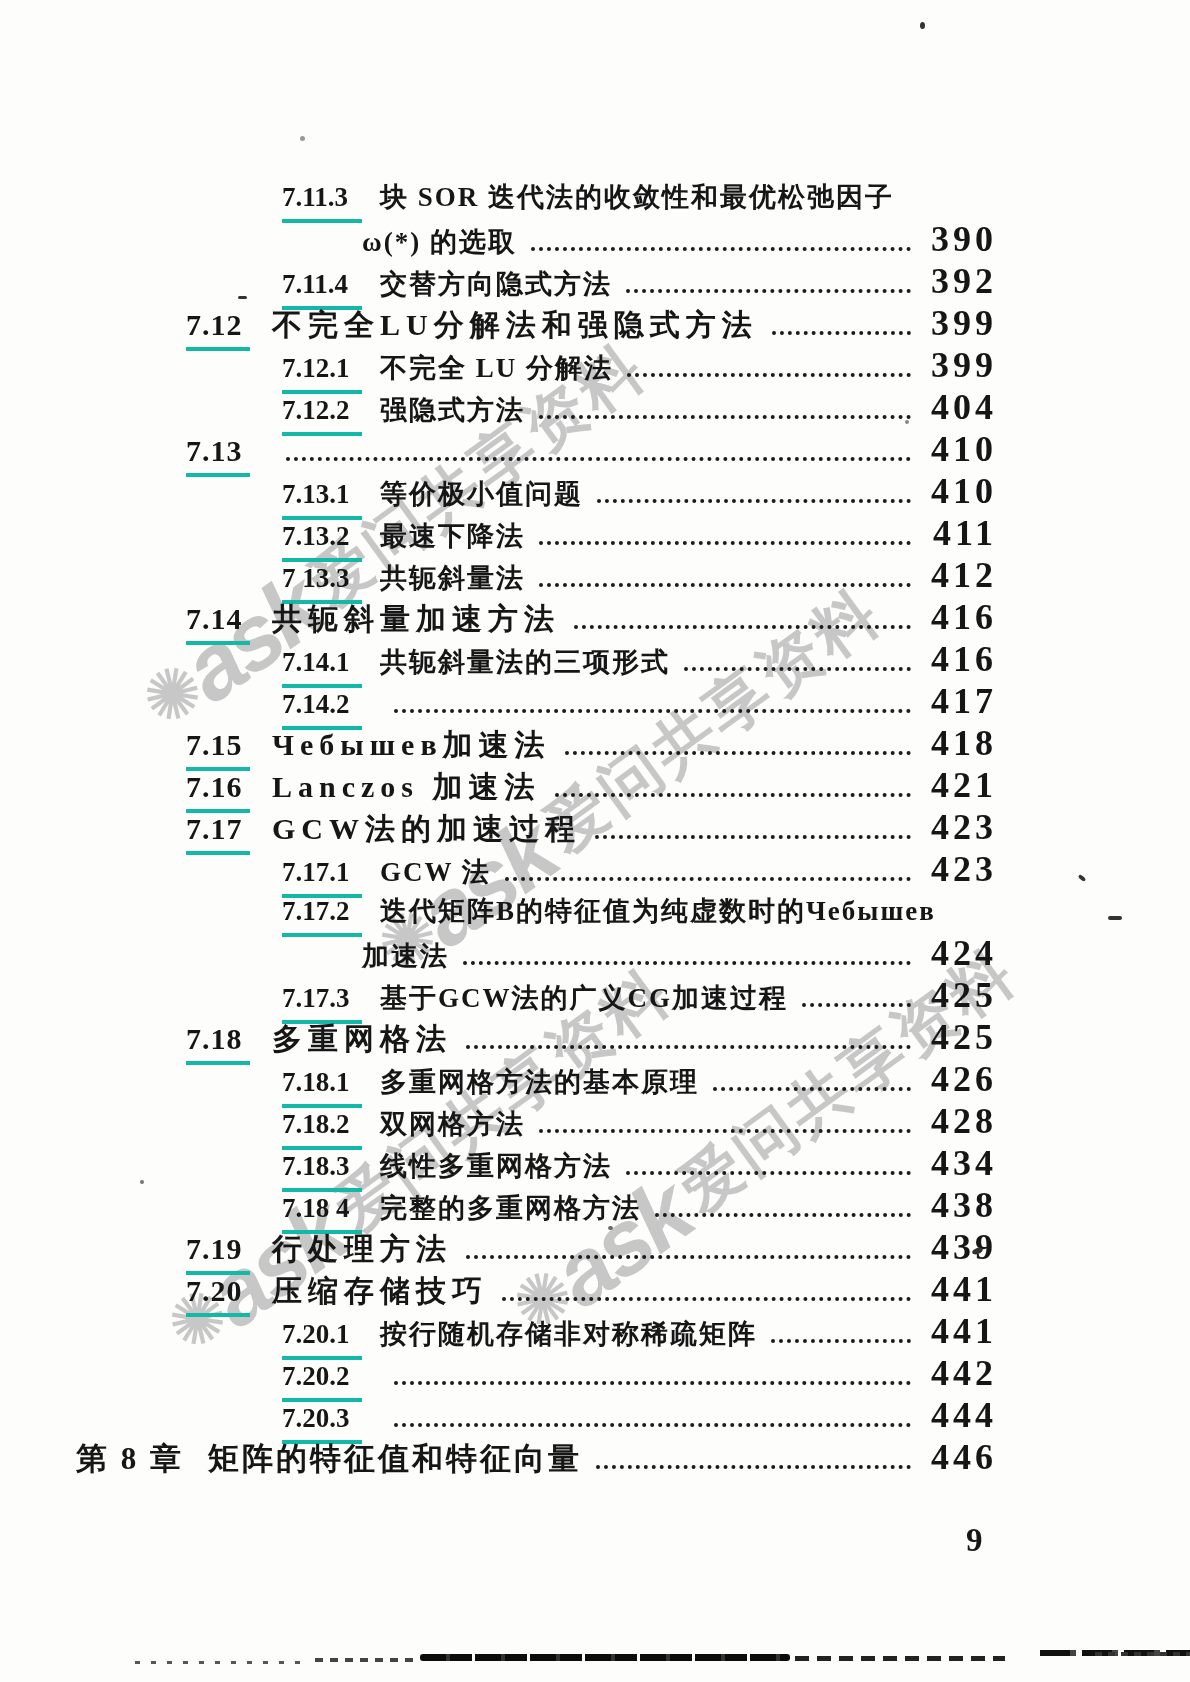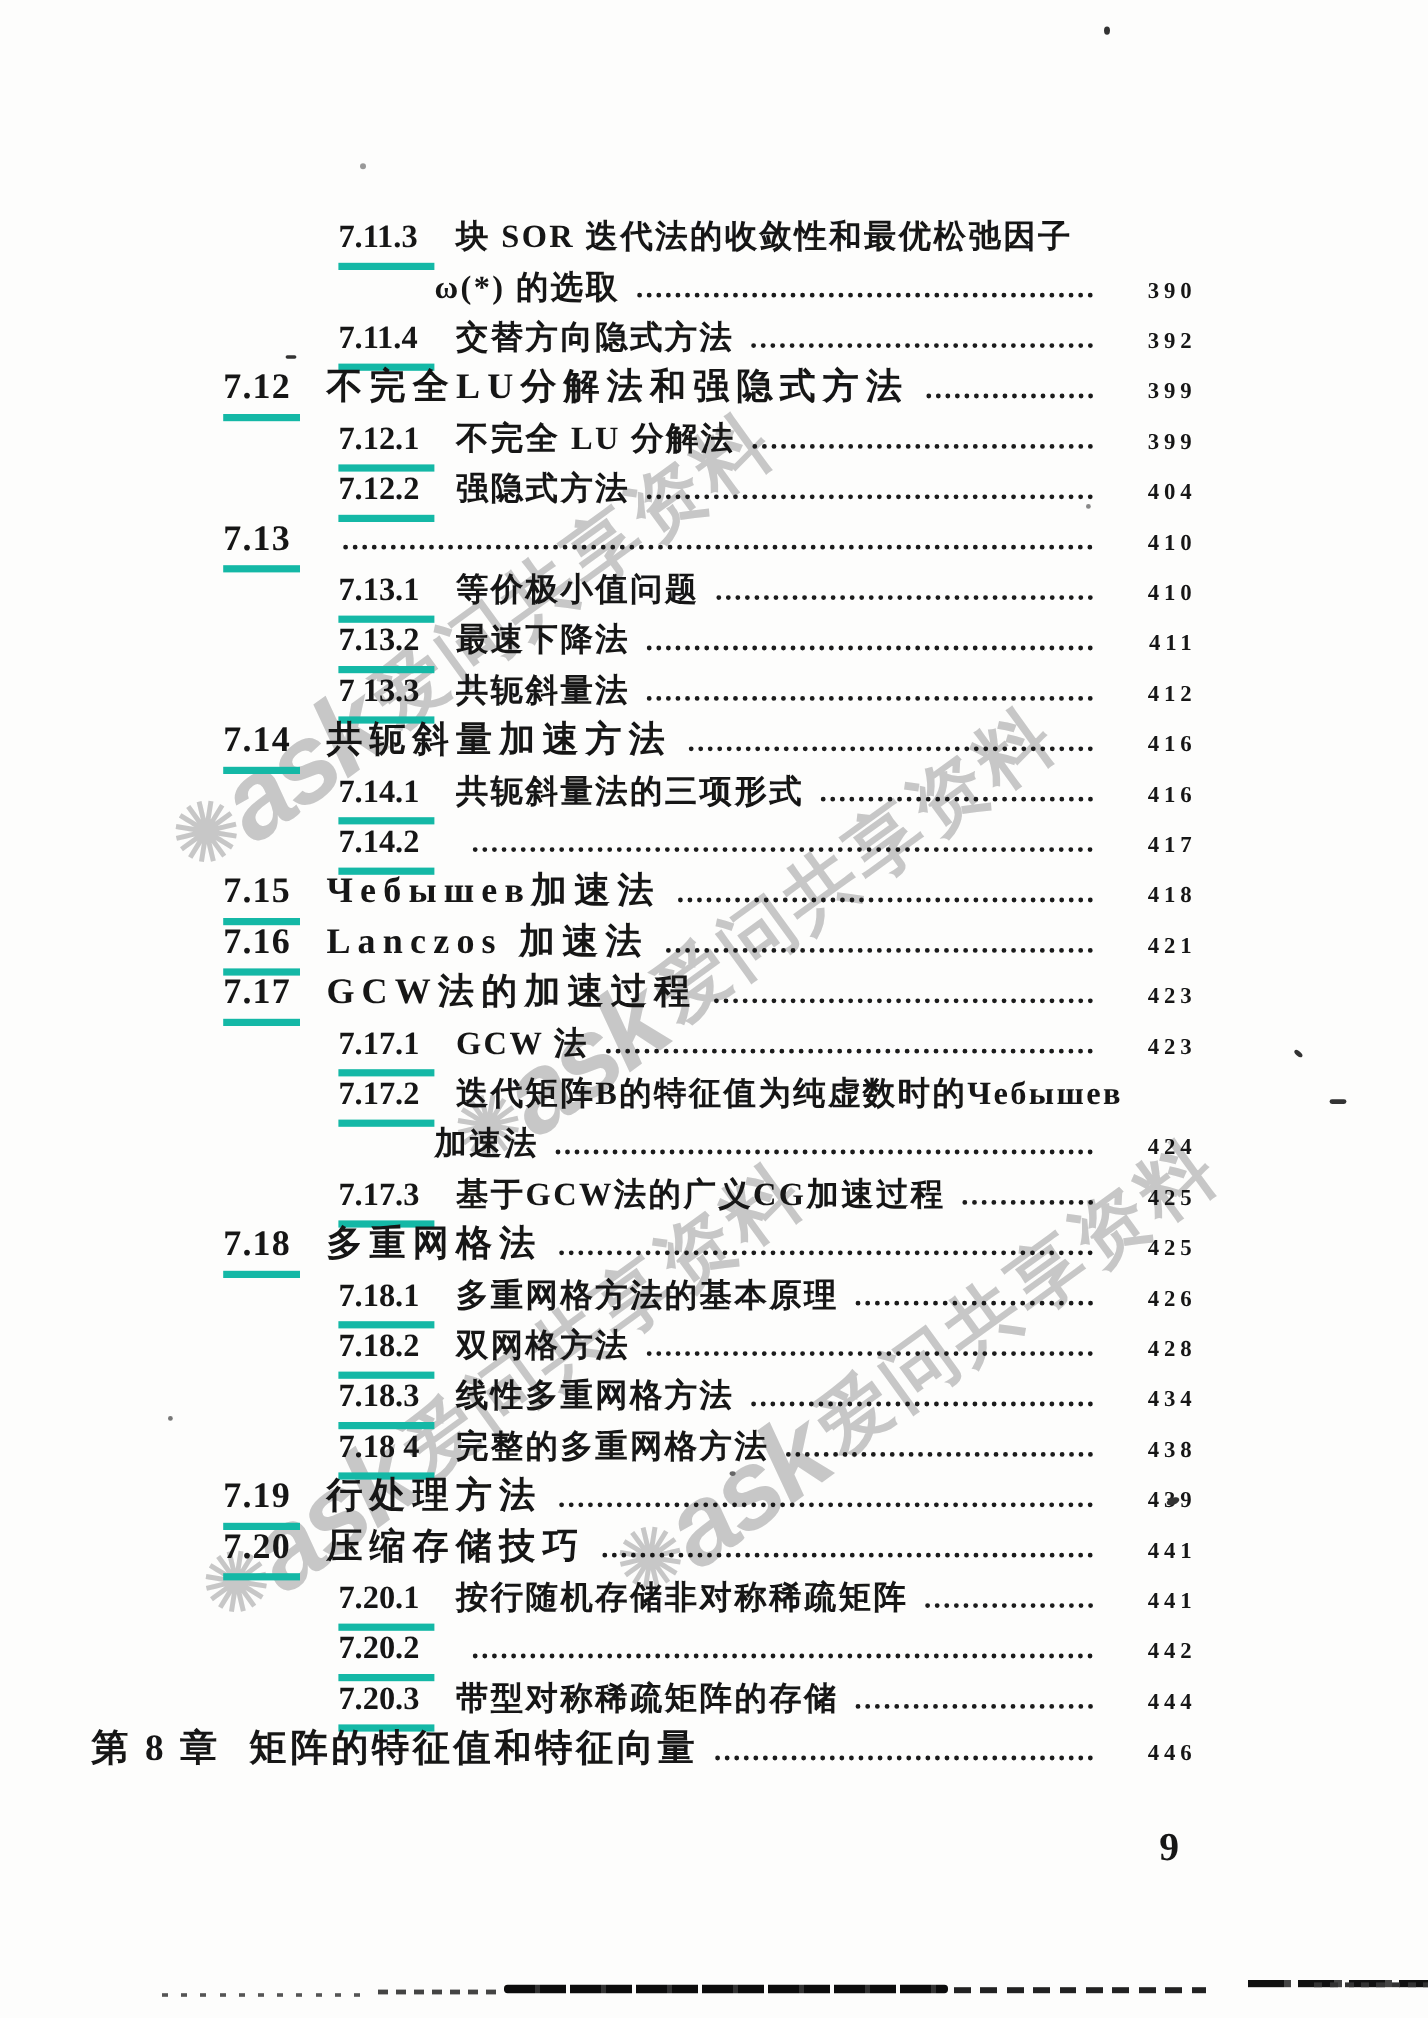--- a/index.html
+++ b/index.html
@@ -22,37 +22,37 @@
     display:flex;
     align-items:baseline;
     height:42px;
     line-height:42px;
     padding-right:193px;
     box-sizing:border-box;
     white-space:nowrap;
   }
   .row .num{
     flex:0 0 auto;
-    border-bottom:6px solid #14b8a6;
+    border-bottom:4px solid #14b8a6;
     padding-bottom:1px;
     text-align:left;
   }
   .row .title{flex:0 1 auto;}
   .row .dots{
     flex:1 1 auto;
     border-bottom:4px dotted #1b1b1b;
     margin:0 6px 10px 14px;
     min-width:0;
   }
   .row .pg{
     flex:0 0 80px;
     text-align:right;
     letter-spacing:4px;
     font-weight:600;
-    font-size:19px;
+    font-size:36px;
   }
   
   .row.main{font-size:30px;font-weight:700;padding-left:186px;}
   .row.main .num{width:64px;margin-right:22px;letter-spacing:1px;}
   .row.main .title{letter-spacing:6px;text-align:right;}
   
   .row.sub{font-size:27px;font-weight:600;padding-left:282px;}
   .row.sub .num{width:80px;margin-right:18px;}
   .row.sub .title{letter-spacing:2px;}
   
@@ -307,21 +307,20 @@
       <span class="dots"></span>
       <span class="pg">441</span>
     </div>
       <div class="row sub">
       <span class="num">7.20.2</span>
       <span class="dots"></span>
       <span class="pg">442</span>
     </div>
       <div class="row sub">
       <span class="num">7.20.3</span>
-      <span class="title">带型对称稀疏矩阵的存储</span>
       <span class="dots"></span>
       <span class="pg">444</span>
     </div>
       <div class="row chapter">
       <span class="num">第 8 章</span>
       <span class="title">矩阵的特征值和特征向量</span>
       <span class="dots"></span>
       <span class="pg">446</span>
     </div>
     </div>

